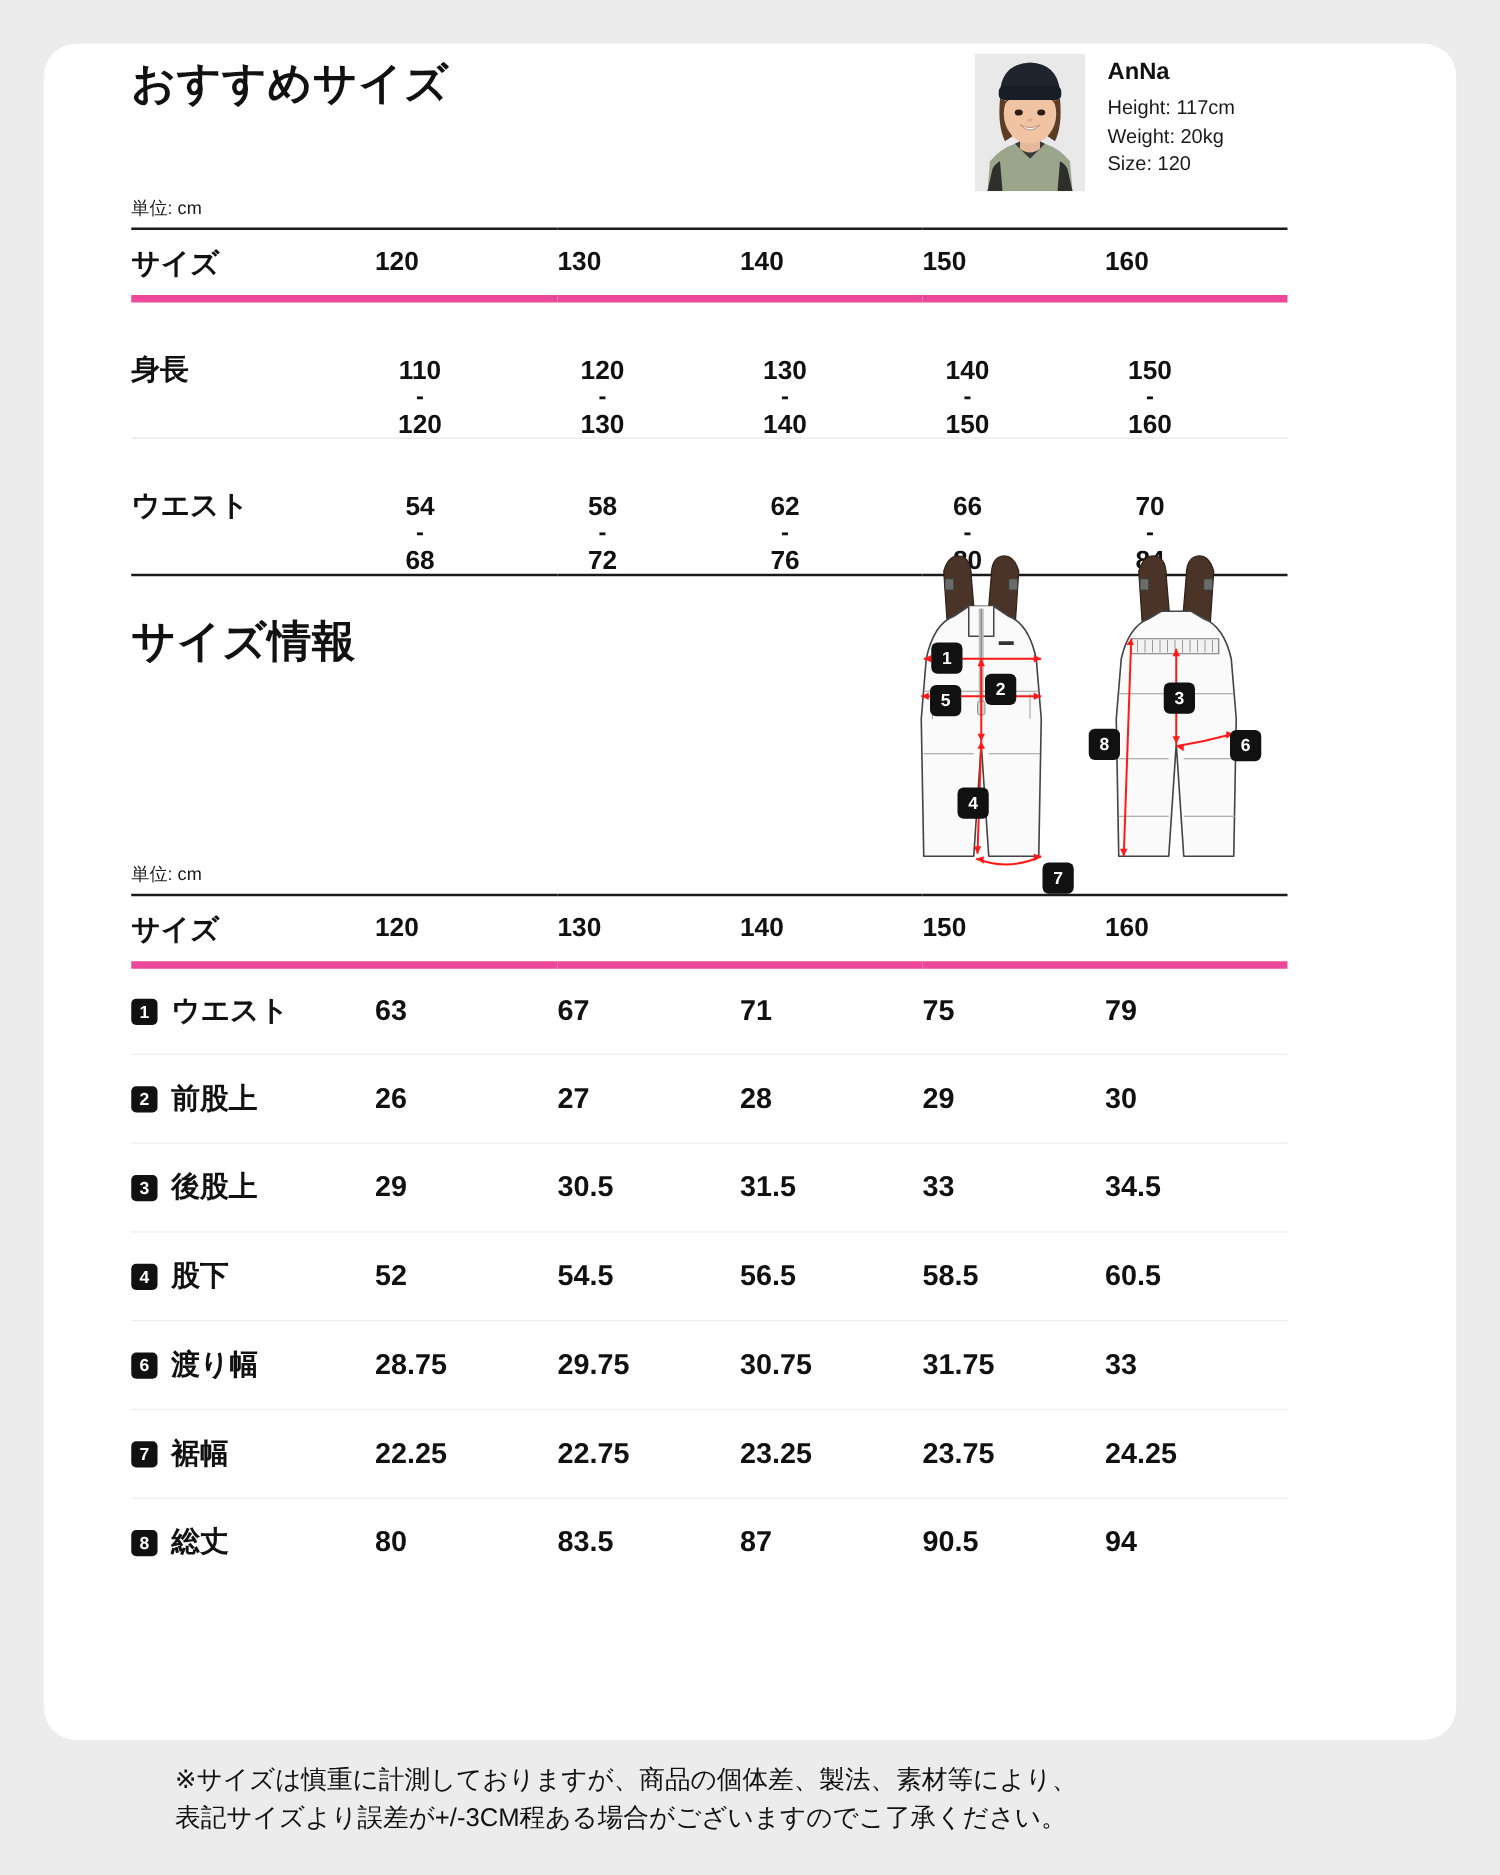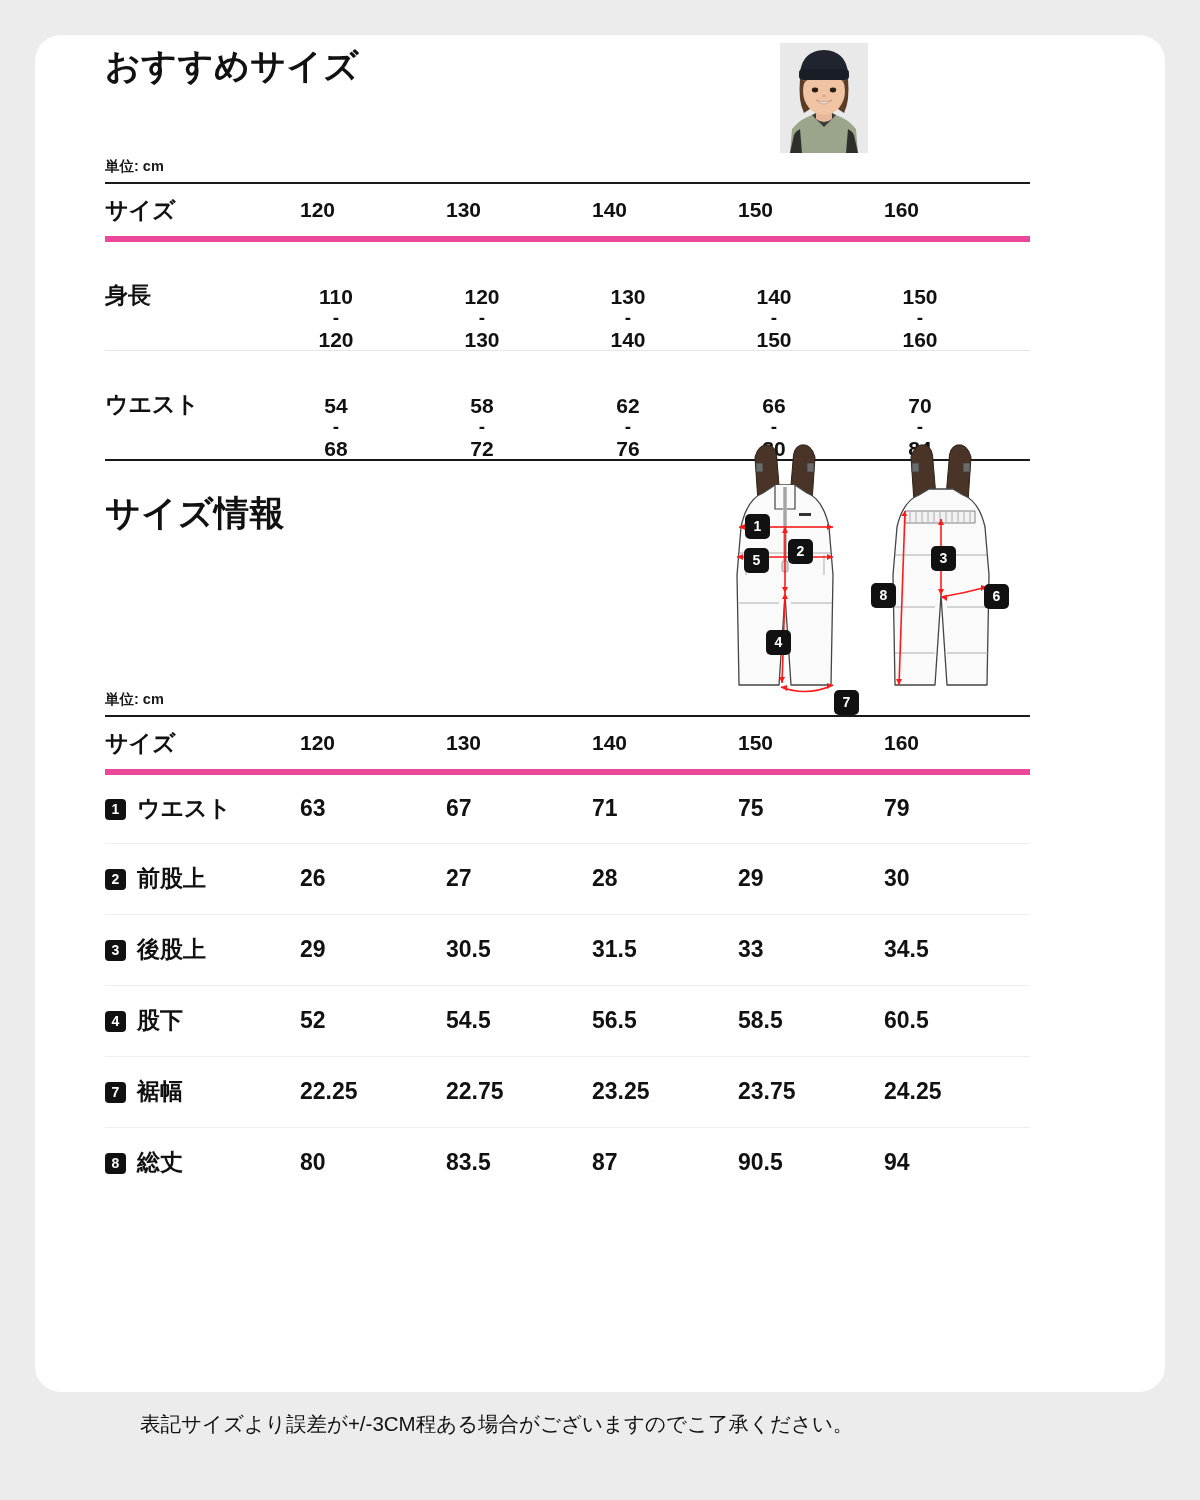--- a/index.html
+++ b/index.html
@@ -34,21 +34,21 @@
     width: 88px; height: 110px;
     background: #e8e8e8;
     position: relative; overflow: hidden;
     flex: 0 0 auto;
   }
   .model-info { padding-top: 4px; }
   .model-name { font-size: 19px; font-weight: 700; color: #111; margin-bottom: 7px; }
   .model-line { font-size: 16px; color: #1a1a1a; line-height: 1.42; white-space: nowrap; }
 
   .unit-label {
-    position: absolute; font-size: 14.5px; font-weight: 700; color: #1a1a1a;
+    position: absolute; font-size: 14.5px; font-weight: 400; color: #1a1a1a;
   }
   .unit1 { left: 105px; top: 157px; }
   .unit2 { left: 105px; top: 690px; }
 
   
   .tbl { position: absolute; left: 105px; width: 925px; border-collapse: collapse; }
   .tbl1 { top: 182px; }
   .tbl2 { top: 715px; }
 
   .tbl td, .tbl th { padding: 0; text-align: left; vertical-align: middle; }
@@ -141,20 +141,26 @@
 
         <path d="M20 30 Q22 8 44 7 Q66 8 68 30 L68 34 Q56 28 44 28 Q32 28 20 34 Z" fill="#20242e"></path>
         <rect x="19" y="26" width="50" height="11" rx="4" fill="#191d26"></rect>
 
         <ellipse cx="35" cy="47" rx="3.2" ry="2.4" fill="#2a1d14"></ellipse>
         <ellipse cx="53" cy="47" rx="3.2" ry="2.4" fill="#2a1d14"></ellipse>
 
         <path d="M36 57 Q44 65 52 57 Q44 61 36 57 Z" fill="#ffffff" stroke="#c08f78" stroke-width="0.8"></path>
         <ellipse cx="44" cy="53" rx="2" ry="1.3" fill="#dba98c"></ellipse>
       </svg>
+    </div>
+    <div class="model-info">
+      <div class="model-name">AnNa</div>
+      <div class="model-line">Height: 117cm</div>
+      <div class="model-line">Weight: 20kg</div>
+      <div class="model-line">Size: 120</div>
     </div>
   </div>
 
   <div class="unit-label unit1">単位: cm</div>
 
   <table class="tbl tbl1">
     <tbody>
         <tr class="hdr-row">
       <td class="c-label"><span class="hdr-label">サイズ</span></td>
       <td class="c-v"><span class="hdr-val">120</span></td>
@@ -381,34 +387,43 @@
     </tr>
     <tr class="m-row">
       <td><span class="badge">4</span><span class="m-label">股下</span></td>
       <td><span class="m-val">52</span></td>
       <td><span class="m-val">54.5</span></td>
       <td><span class="m-val">56.5</span></td>
       <td><span class="m-val">58.5</span></td>
       <td><span class="m-val">60.5</span></td>
     </tr>
     <tr class="m-row">
+      <td><span class="badge">6</span><span class="m-label">渡り幅</span></td>
+      <td><span class="m-val">28.75</span></td>
+      <td><span class="m-val">29.75</span></td>
+      <td><span class="m-val">30.75</span></td>
+      <td><span class="m-val">31.75</span></td>
+      <td><span class="m-val">33</span></td>
+    </tr>
+    <tr class="m-row">
       <td><span class="badge">7</span><span class="m-label">裾幅</span></td>
       <td><span class="m-val">22.25</span></td>
       <td><span class="m-val">22.75</span></td>
       <td><span class="m-val">23.25</span></td>
       <td><span class="m-val">23.75</span></td>
       <td><span class="m-val">24.25</span></td>
     </tr>
     <tr class="m-row last">
       <td><span class="badge">8</span><span class="m-label">総丈</span></td>
       <td><span class="m-val">80</span></td>
       <td><span class="m-val">83.5</span></td>
       <td><span class="m-val">87</span></td>
       <td><span class="m-val">90.5</span></td>
       <td><span class="m-val">94</span></td>
     </tr>
   </tbody>
     </table>
 
   <div class="footer">
+    <div>※サイズは慎重に計測しておりますが、商品の個体差、製法、素材等により、</div>
     <div>表記サイズより誤差が+/-3CM程ある場合がございますのでこ了承ください。</div>
   </div>
 </div>
 
 </body></html>

